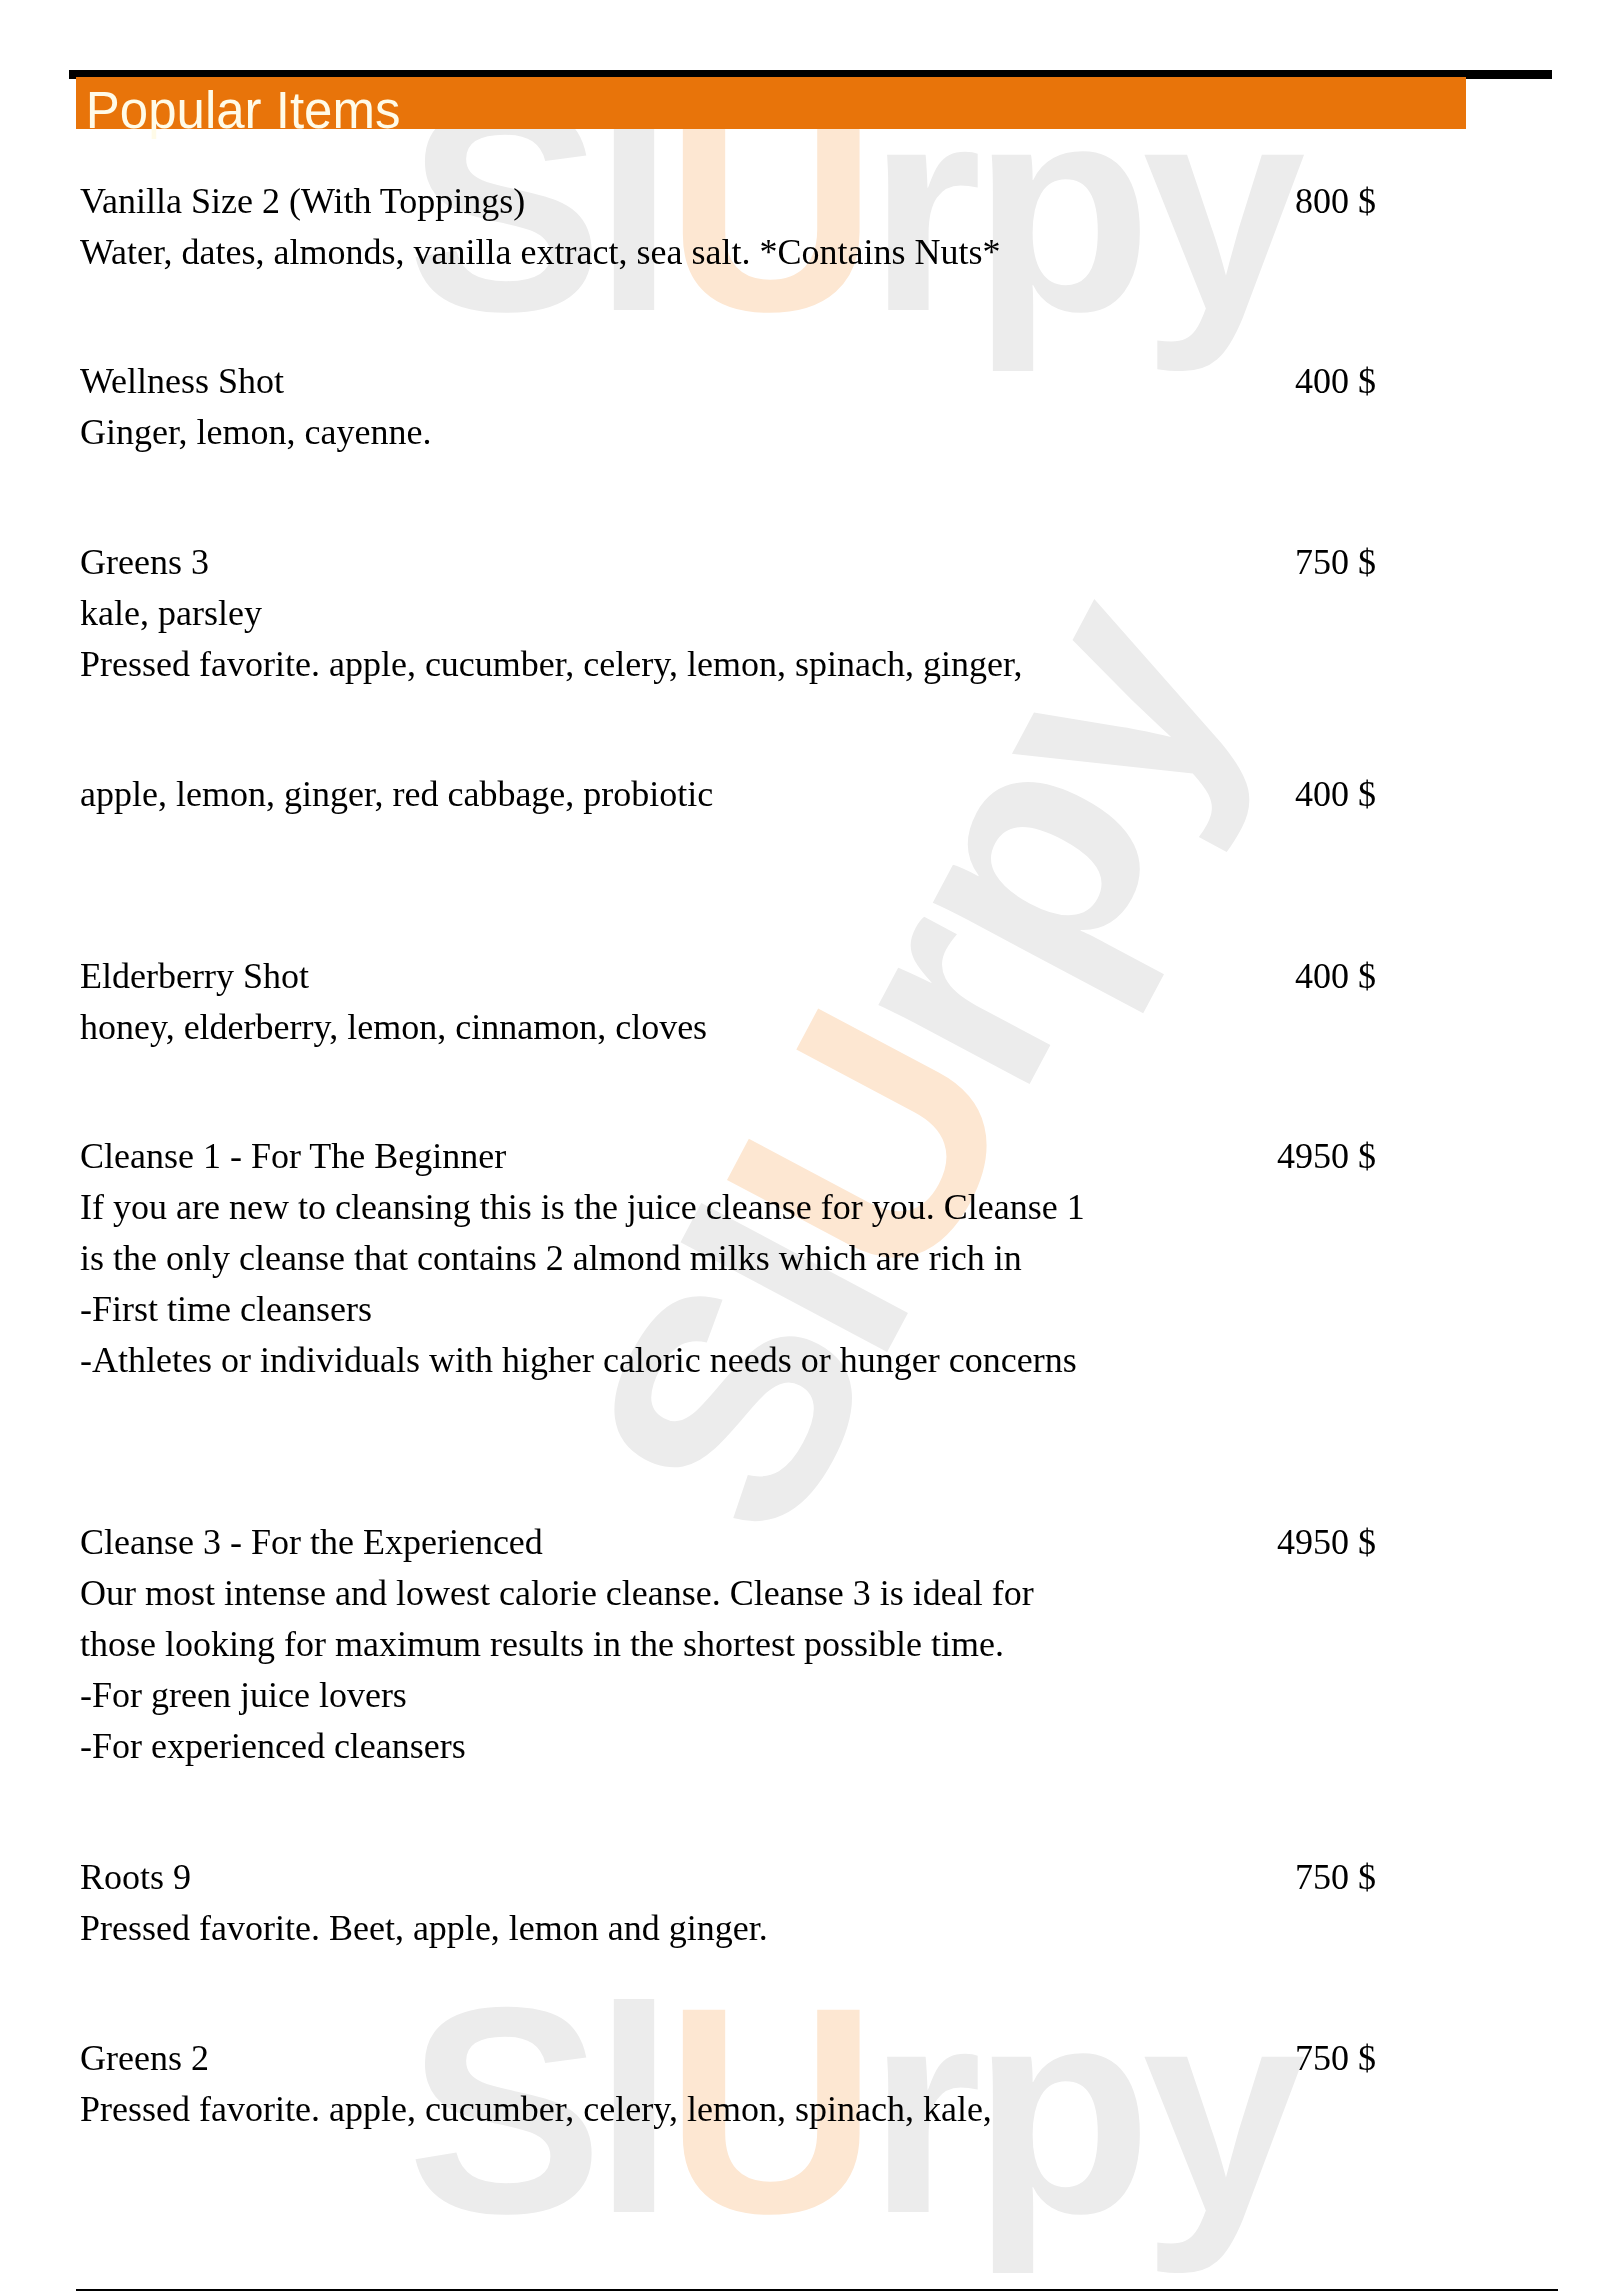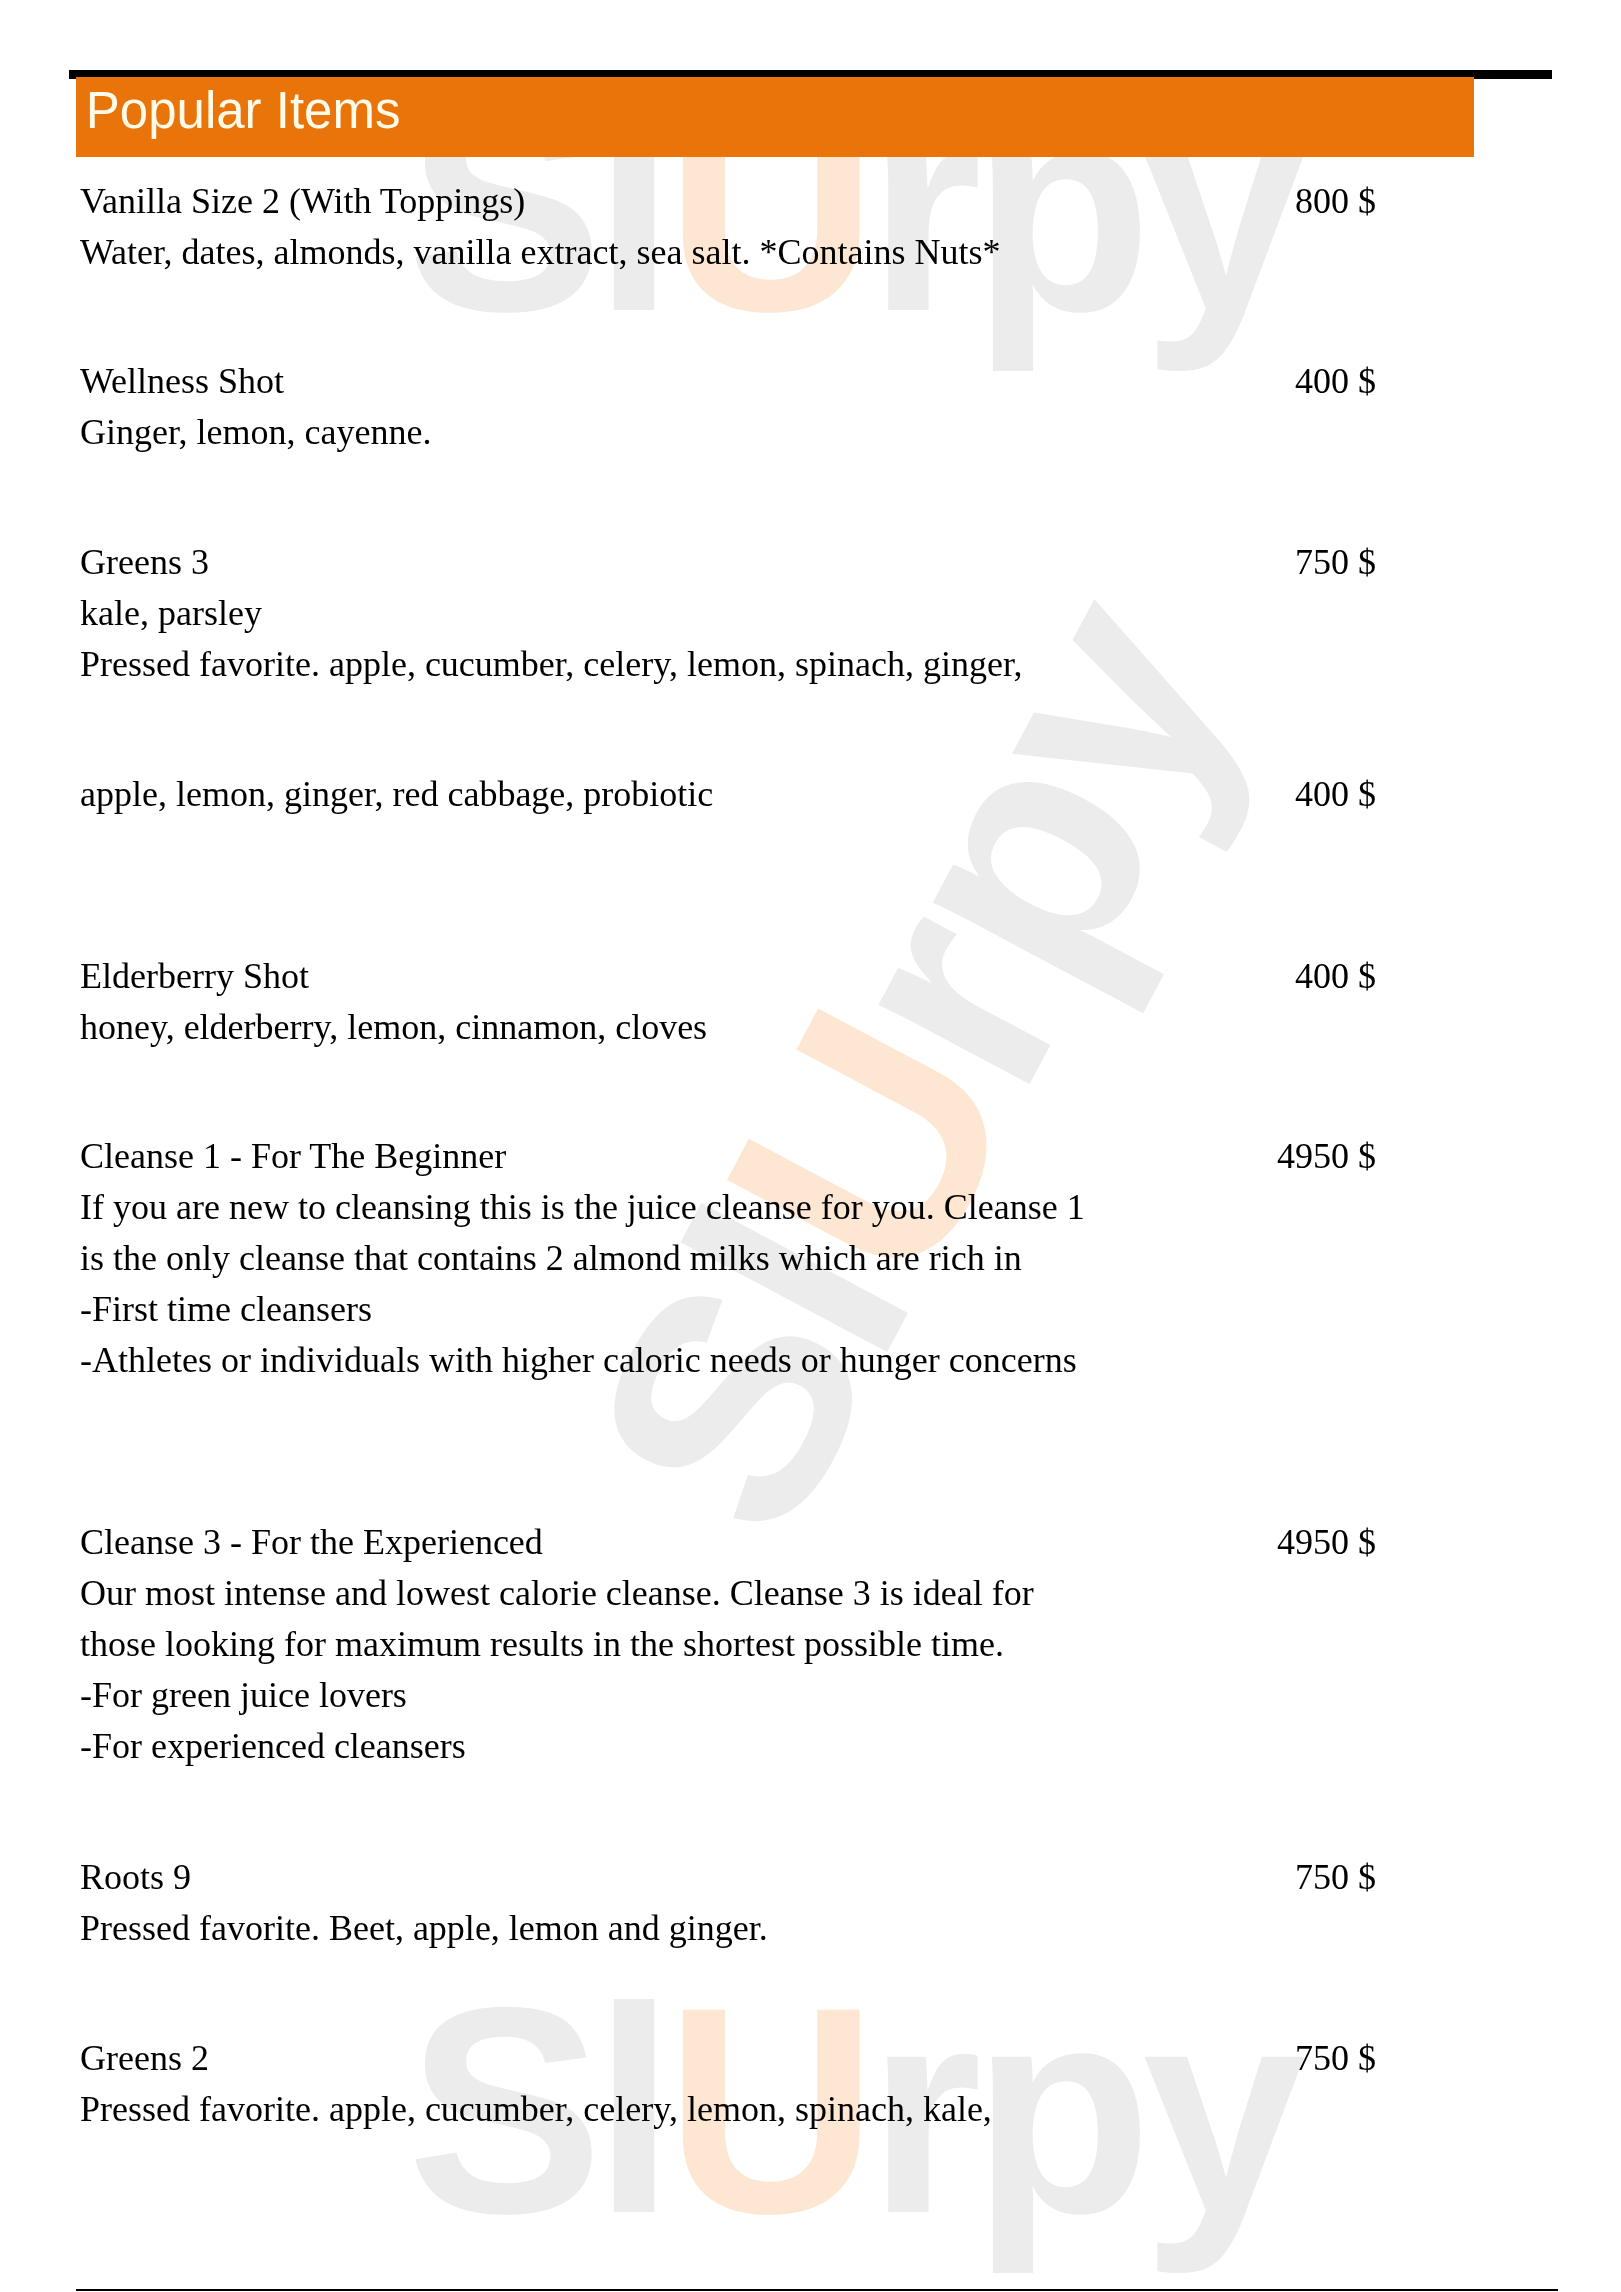--- a/index.html
+++ b/index.html
@@ -6,22 +6,22 @@
   body { width:1621px; height:2293px; position:relative; overflow:hidden;
          font-family:"Liberation Serif", serif; color:#000; }
   .watermark { position:absolute; font-family:"Liberation Sans", sans-serif;
                font-weight:bold; font-size:294px; color:#ececec; letter-spacing:-9.8px;
                white-space:nowrap; pointer-events:none; user-select:none; z-index:0; }
   .watermark .u { color:#fde7d2; }
   .wm1 { left:407px; top:39px; }
   .wm2 { left:421px; top:882px; transform:rotate(-62deg); transform-origin:center; font-size:323px; }
   .wm3 { left:407px; top:1941px; }
   .top-rule { position:absolute; left:69px; top:70px; width:1483px; height:8.8px; background:#000; z-index:1; }
-  .section-header { position:absolute; left:76px; top:77px; width:1390px; height:80px;
-                    background:#E8740A; z-index:1;padding-left:8px; }
+  .section-header { position:absolute; left:76px; top:77px; width:1390px; height:52px;
+                    background:#E8740A; z-index:1; }
   .section-title { position:absolute; left:9.8px; top:3.9px; font-family:"Liberation Sans", sans-serif;
                    font-size:51px; color:#fffbe8; line-height:59px; }
   .item { position:absolute; left:80px; width:1296px; z-index:2; }
   .item-name, .item-line { font-size:36px; line-height:51px; white-space:nowrap; }
   .item-price { position:absolute; right:0; top:0; font-size:36px; line-height:51px; }
   .bottom-rule { position:absolute; left:76px; top:2289px; width:1482px; height:2px; background:#000; z-index:1; }
 </style>
 </head>
 <body>
 

